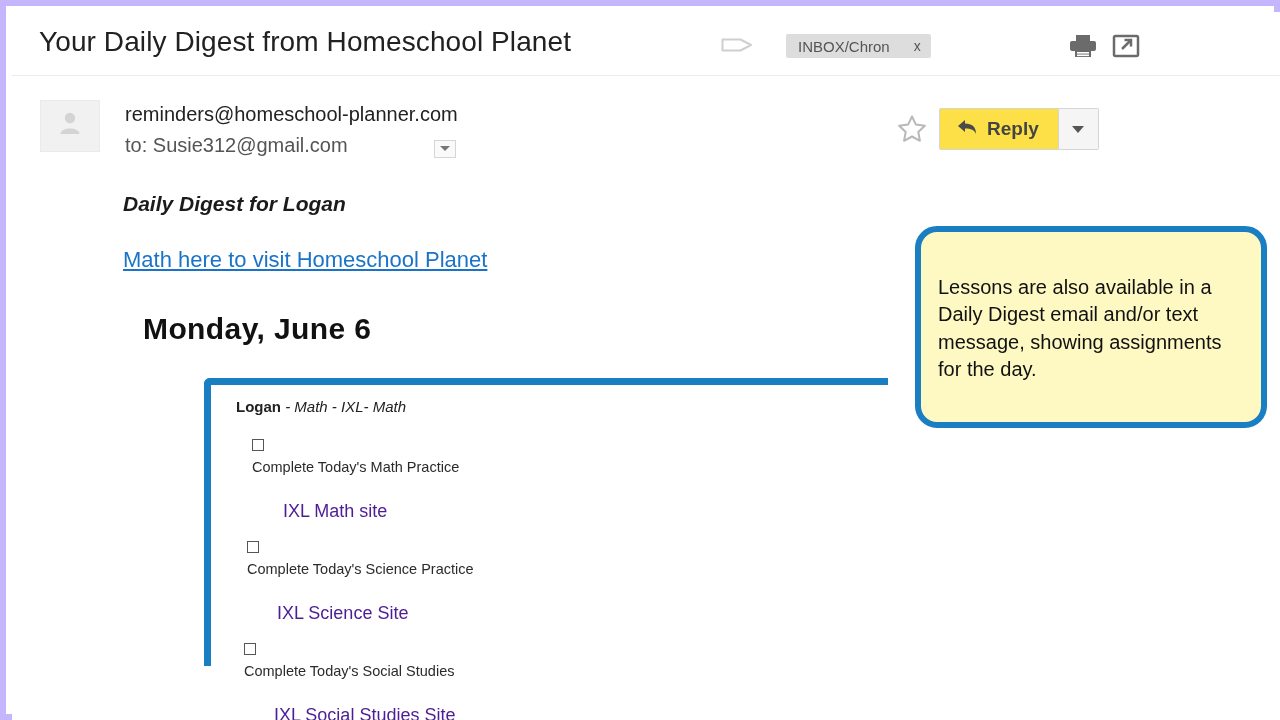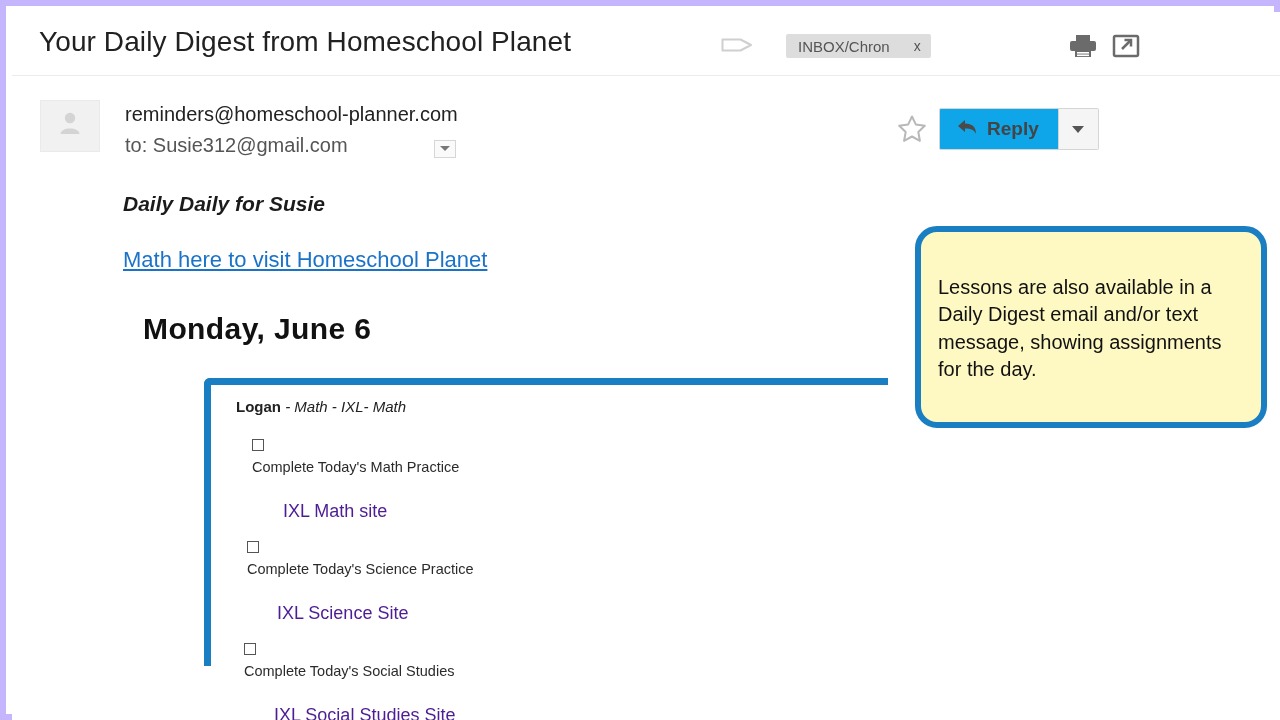--- a/index.html
+++ b/index.html
@@ -156,21 +156,21 @@
     left: 927px;
     top: 96px;
     display: flex;
     height: 42px;
   }
   #reply-button {
     display: flex;
     align-items: center;
     gap: 9px;
     padding: 0 19px 0 16px;
-    background: #0ea5e9;
+    background: #fde047;
     border: 1px solid #d5d5d5;
     border-radius: 2px 0 0 2px;
     box-sizing: border-box;
     height: 42px;
     cursor: pointer;
   }
   #reply-button .reply-label {
     font-size: 19px;
     font-weight: bold;
     color: #444444;
@@ -385,21 +385,21 @@
             <path d="M9 2 L2 8 L9 14 V10.5 C15 10.5 18.5 12 20 16 C20 8.5 16 6 9 5.6 Z" fill="#4a4a4a"></path>
           </svg>
         </span>
         <span class="reply-label">Reply</span>
       </div>
       <div id="reply-more">
         <div class="caret"></div>
       </div>
     </div>
 
-    <div id="digest-title">Daily Daily for Susie</div>
+    <div id="digest-title">Daily Digest for Logan</div>
     <div id="digest-link">Math here to visit Homeschool Planet</div>
     <div id="day-heading">Monday, June 6</div>
 
     <div id="highlight-bracket"></div>
 
     <div id="assignment-block">
       <div id="student-line">
         <span class="student-name">Logan</span><span class="course-path"> - Math - IXL- Math</span>
       </div>
 

